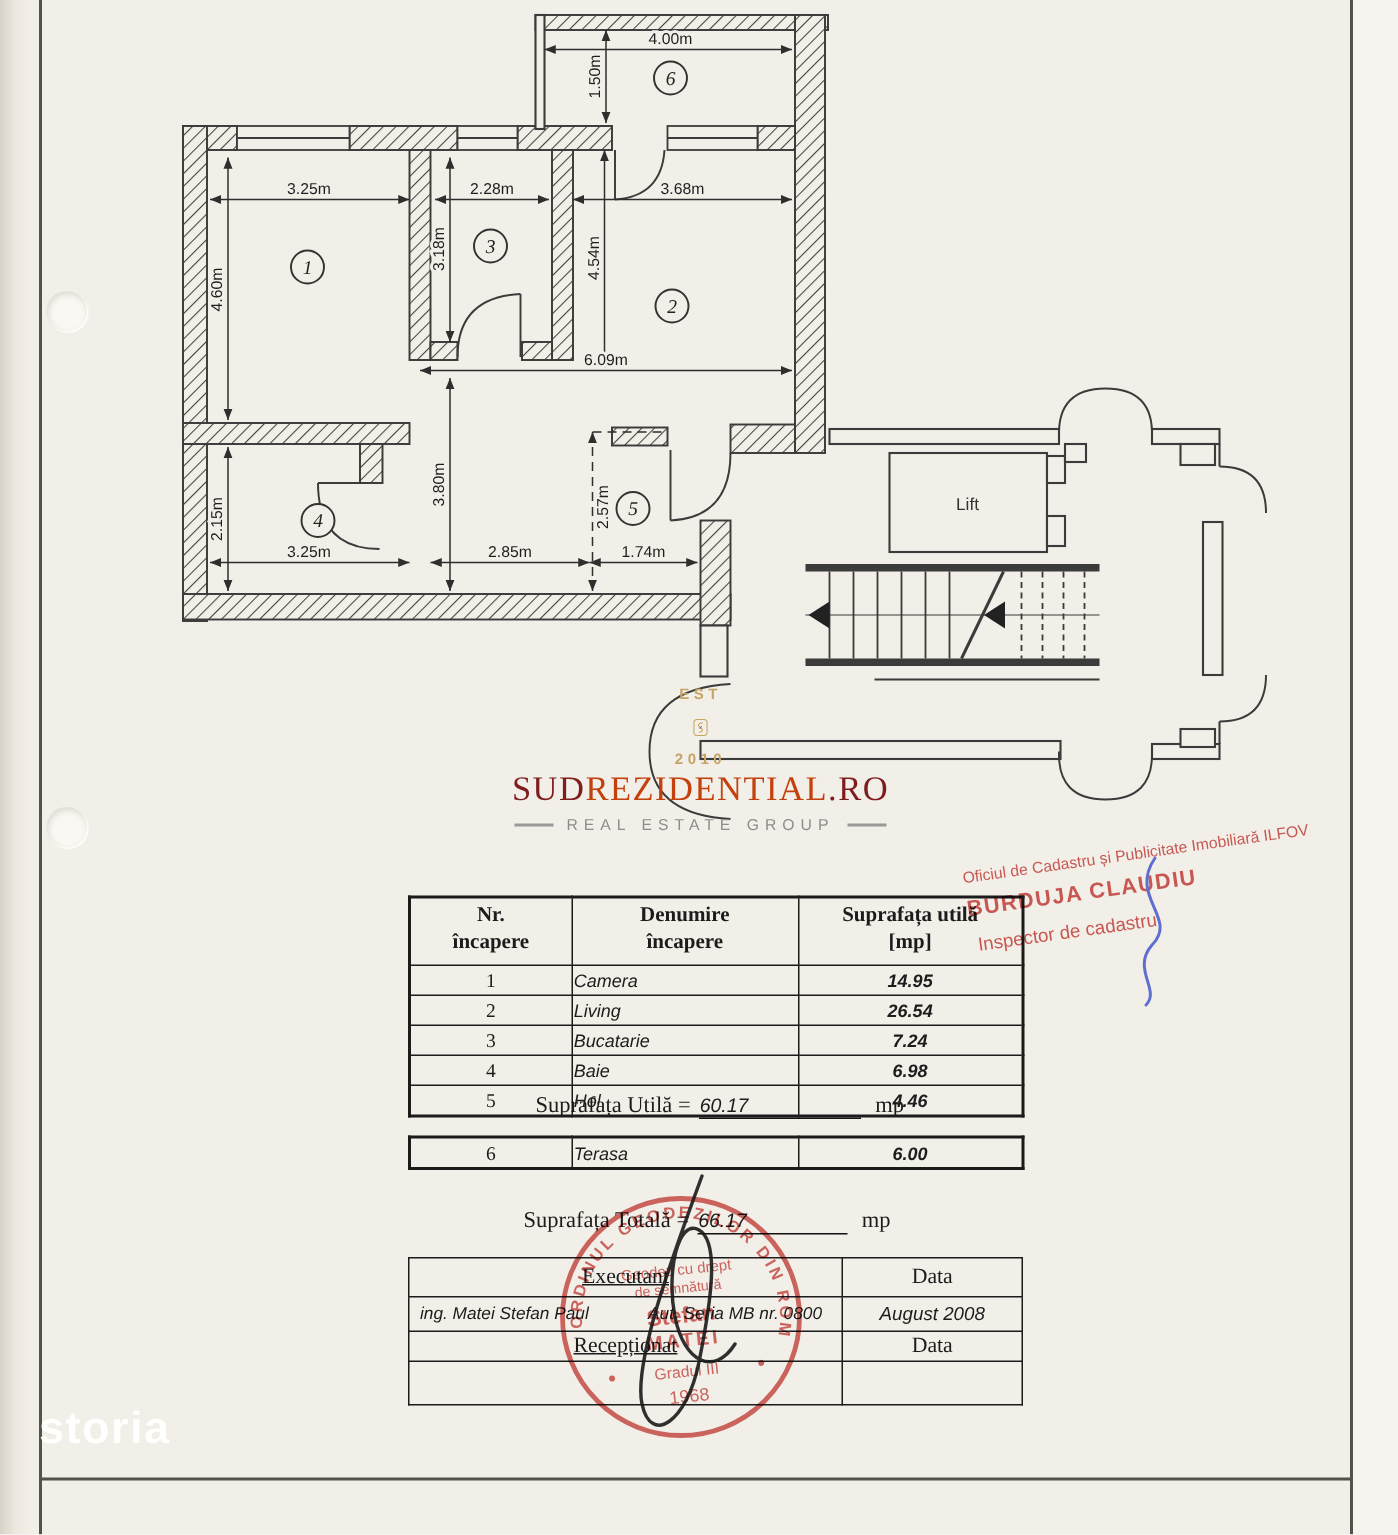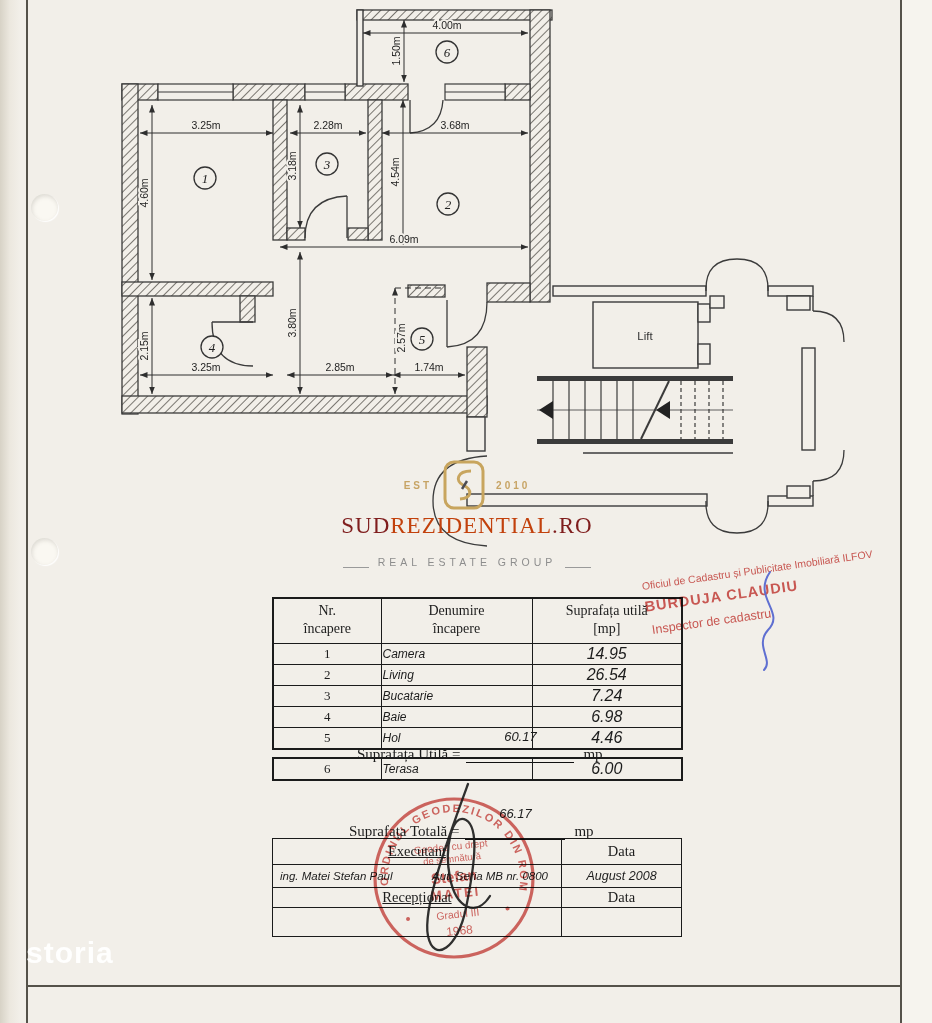--- a/index.html
+++ b/index.html
@@ -12,42 +12,42 @@
   .hline-bottom{position:absolute;left:26px;top:985px;width:876px;height:1.5px;background:#55524a;z-index:1;}
   .hole{position:absolute;width:27px;height:27px;border-radius:50%;background:#faf8f2;z-index:2;
         box-shadow:inset 1px 2px 4px rgba(90,85,70,.18),1px 1px 1px rgba(255,255,255,.9);}
   .plan{position:absolute;left:0;top:0;z-index:1;}
   .dimlbl{font-family:"Liberation Sans",sans-serif;font-size:10.5px;fill:#1f1f1f;
         text-anchor:middle;paint-order:stroke;stroke:#f2efe9;stroke-width:4px;}
   .roomnum{font-family:"Liberation Serif",serif;font-style:italic;font-size:13px;fill:#222;text-anchor:middle;}
   .liftlbl{font-family:"Liberation Sans",sans-serif;font-size:11.5px;fill:#333;text-anchor:middle;}
   
   .logo{position:absolute;left:334px;top:458px;width:266px;text-align:center;z-index:2;}
-  .logo-top{display:flex;align-items:center;justify-content:center;gap:10px;height:54px;}
+  .logo-top{display:flex;align-items:center;justify-content:center;gap:10px;height:54px;flex-direction:column;}
   .logo-est,.logo-year{font-family:"Liberation Sans",sans-serif;font-size:10px;letter-spacing:3px;
         color:#c7a465;font-weight:bold;}
   .logo-brand{font-family:"Liberation Serif",serif;font-size:23px;letter-spacing:1px;margin-top:1px;white-space:nowrap;}
   .logo-brand .gold{color:#7f1d1d;} .logo-brand .dark{color:#c2410c;}
-  .logo-tag{display:flex;align-items:flex-end;justify-content:center;gap:9px;margin-top:17px;}
+  .logo-tag{display:flex;align-items:center;justify-content:center;gap:9px;margin-top:5px;}
   .logo-tag .dash{width:26px;height:1.5px;background:#9a9a9a;}
   .logo-tag .txt{font-family:"Liberation Sans",sans-serif;font-size:10.5px;letter-spacing:4px;color:#8d8d8d;}
   
   table{border-collapse:collapse;table-layout:fixed;}
   .area-table{position:absolute;left:272px;top:597px;width:409px;z-index:3;border:2px solid #1b1b1b;}
   .area-table th,.area-table td,.terasa-table td,.exec-table td{border:1.2px solid #1b1b1b;}
-  .area-table th{font-weight:normal;font-size:14px;line-height:1.3;padding:3px 0 5px;margin-top:18px;}
+  .area-table th{font-weight:bold;font-size:14px;line-height:1.3;padding:3px 0 5px;margin-top:18px;}
   .c-nr{width:108px;} .c-name{width:151px;} .c-area{width:150px;}
   td.nr{height:17px;text-align:center;font-size:13px;}
   td.name{font-family:"Liberation Sans",sans-serif;font-style:italic;font-size:12px;}
-  td.area{font-family:"Liberation Sans",sans-serif;font-style:italic;font-size:16px;text-align:center;}
+  td.area{font-family:"Liberation Sans",sans-serif;font-style:italic;font-size:12px;text-align:center;font-weight:bold;}
   .terasa-table{position:absolute;left:272px;top:757px;width:409px;z-index:3;border:2px solid #1b1b1b;}
   .total-row{position:absolute;z-index:3;font-size:15px;}
-  .total-row .val{display:inline-block;text-align:center;border-bottom:1.3px solid #111;
+  .total-row .val{display:inline-block;text-align:left;border-bottom:1.3px solid #111;
         font-family:"Liberation Sans",sans-serif;font-style:italic;font-size:13px;
-        padding-bottom:18px;margin-left:6px;vertical-align:bottom;}
+        padding-bottom:1px;margin-left:6px;vertical-align:bottom;}
   .total-row .unit{margin-left:9px;}
   .exec-table{position:absolute;left:272px;top:838px;width:409px;z-index:3;border:1.5px solid #1b1b1b;}
   .e-c1{width:289px;} .e-c2{width:120px;}
   .exec-table td{font-size:14.5px;text-align:center;}
   .exec-table .lbl{text-decoration:underline;}
   .r1{height:26px;} .r2{height:23px;} .r3{height:20px;} .r4{height:29px;}
   .who{display:flex;justify-content:space-between;padding:0 12px 0 6px;
        font-family:"Liberation Sans",sans-serif;font-style:italic;font-size:11.5px;}
   td.when{font-family:"Liberation Sans",sans-serif;font-style:italic;font-size:12.5px;}
   

